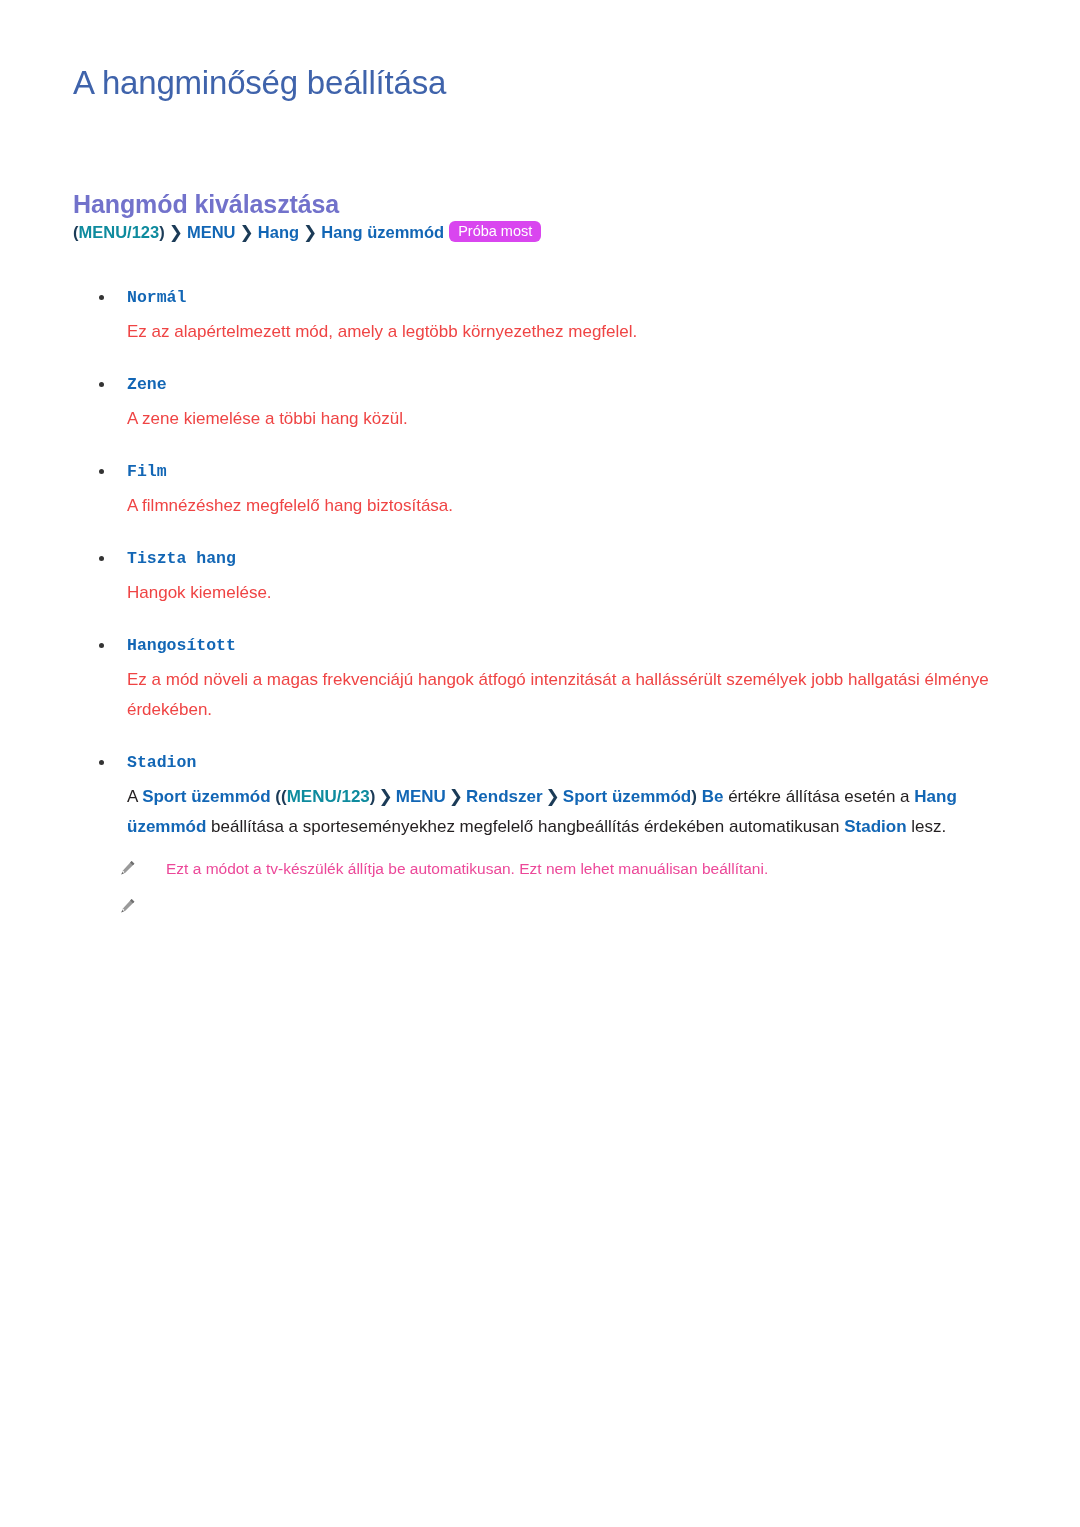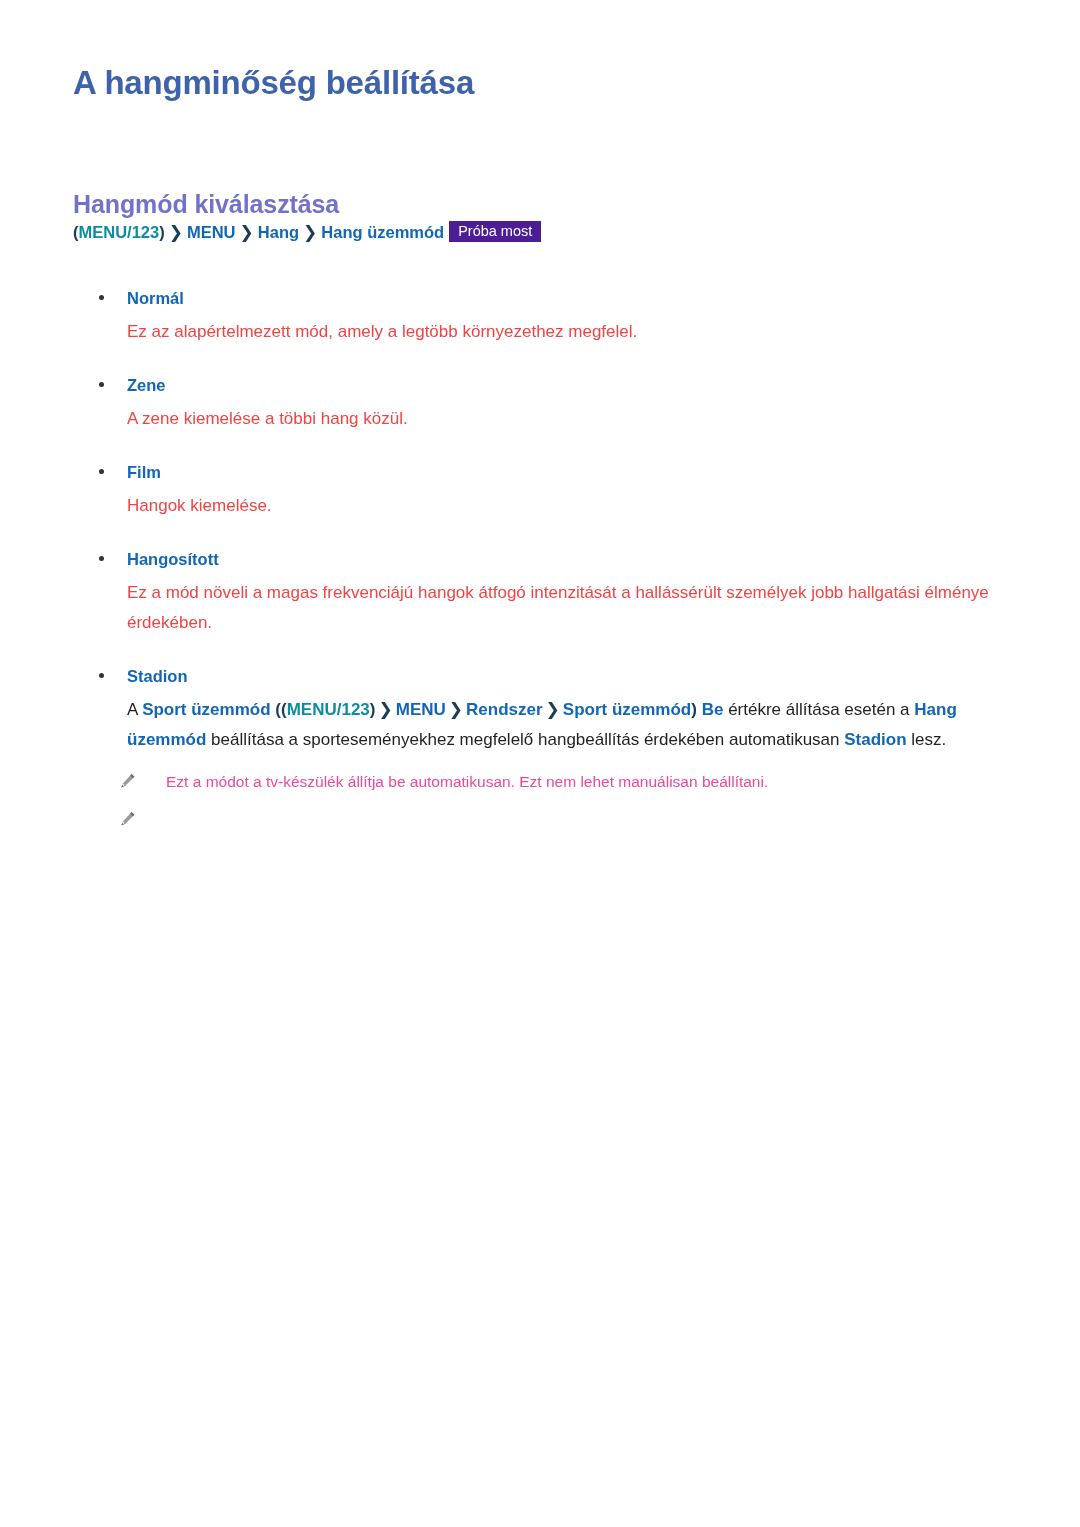--- a/index.html
+++ b/index.html
@@ -22,21 +22,21 @@
     padding: 0;
     overflow: hidden;
   }
 
   
   .doc-title {
     position: absolute;
     left: 73px;
     top: 64px;
     font-size: 33px;
-    font-weight: bold;
+    font-weight: normal;
     color: #3f63ab;
     letter-spacing: -0.2px;
     margin: 0;
   }
   .section-title {
     position: absolute;
     left: 73px;
     top: 190px;
     font-size: 25px;
     font-weight: bold;
@@ -60,25 +60,25 @@
   .bc-teal  { color: #0e8b9e; }
   .bc-blue  { color: #1266b5; }
   .bc-sep {
     color: #1b3b57;
     font-weight: bold;
     padding: 0 4px;
     font-size: 17px;
   }
   .try-badge {
     display: inline-block;
-    background: #4c1d95;
+    background: #d946ef;
     color: #ffffff;
     font-size: 14.5px;
     font-weight: normal;
-    border-radius: 0;
+    border-radius: 6px;
     padding: 2px 9px 3px 9px;
     margin-left: 5px;
     position: relative;
     top: -2px;
     line-height: 16px;
   }
 
   
   .intro {
     position: absolute;
@@ -92,20 +92,21 @@
   .bullet-list {
     position: absolute;
     left: 73px;
     top: 286px;
     width: 935px;
   }
   .bullet-row {
     position: relative;
     padding-left: 54px;
     margin: 0 0 7px 0;
+    font-family: Liberation Mono, monospace;
   }
   .bullet-dot {
     position: absolute;
     left: 26px;
     top: 9px;
     width: 5px;
     height: 5px;
     border-radius: 50%;
     background: #333333;
   }
@@ -188,21 +189,26 @@
     <div class="bullet-row">
       <span class="bullet-dot"></span>
       <span class="bullet-label">Zene</span>
     </div>
     <p class="bullet-desc">A zene kiemelése a többi hang közül.</p>
 
     <div class="bullet-row">
       <span class="bullet-dot"></span>
       <span class="bullet-label">Film</span>
     </div>
-
+    <p class="bullet-desc">A filmnézéshez megfelelő hang biztosítása.</p>
+
+    <div class="bullet-row">
+      <span class="bullet-dot"></span>
+      <span class="bullet-label">Tiszta hang</span>
+    </div>
     <p class="bullet-desc">Hangok kiemelése.</p>
 
     <div class="bullet-row">
       <span class="bullet-dot"></span>
       <span class="bullet-label">Hangosított</span>
     </div>
     <p class="bullet-desc wide">Ez a mód növeli a magas frekvenciájú hangok átfogó intenzitását a hallássérült személyek jobb hallgatási élménye érdekében.</p>
 
     <div class="bullet-row">
       <span class="bullet-dot"></span>

